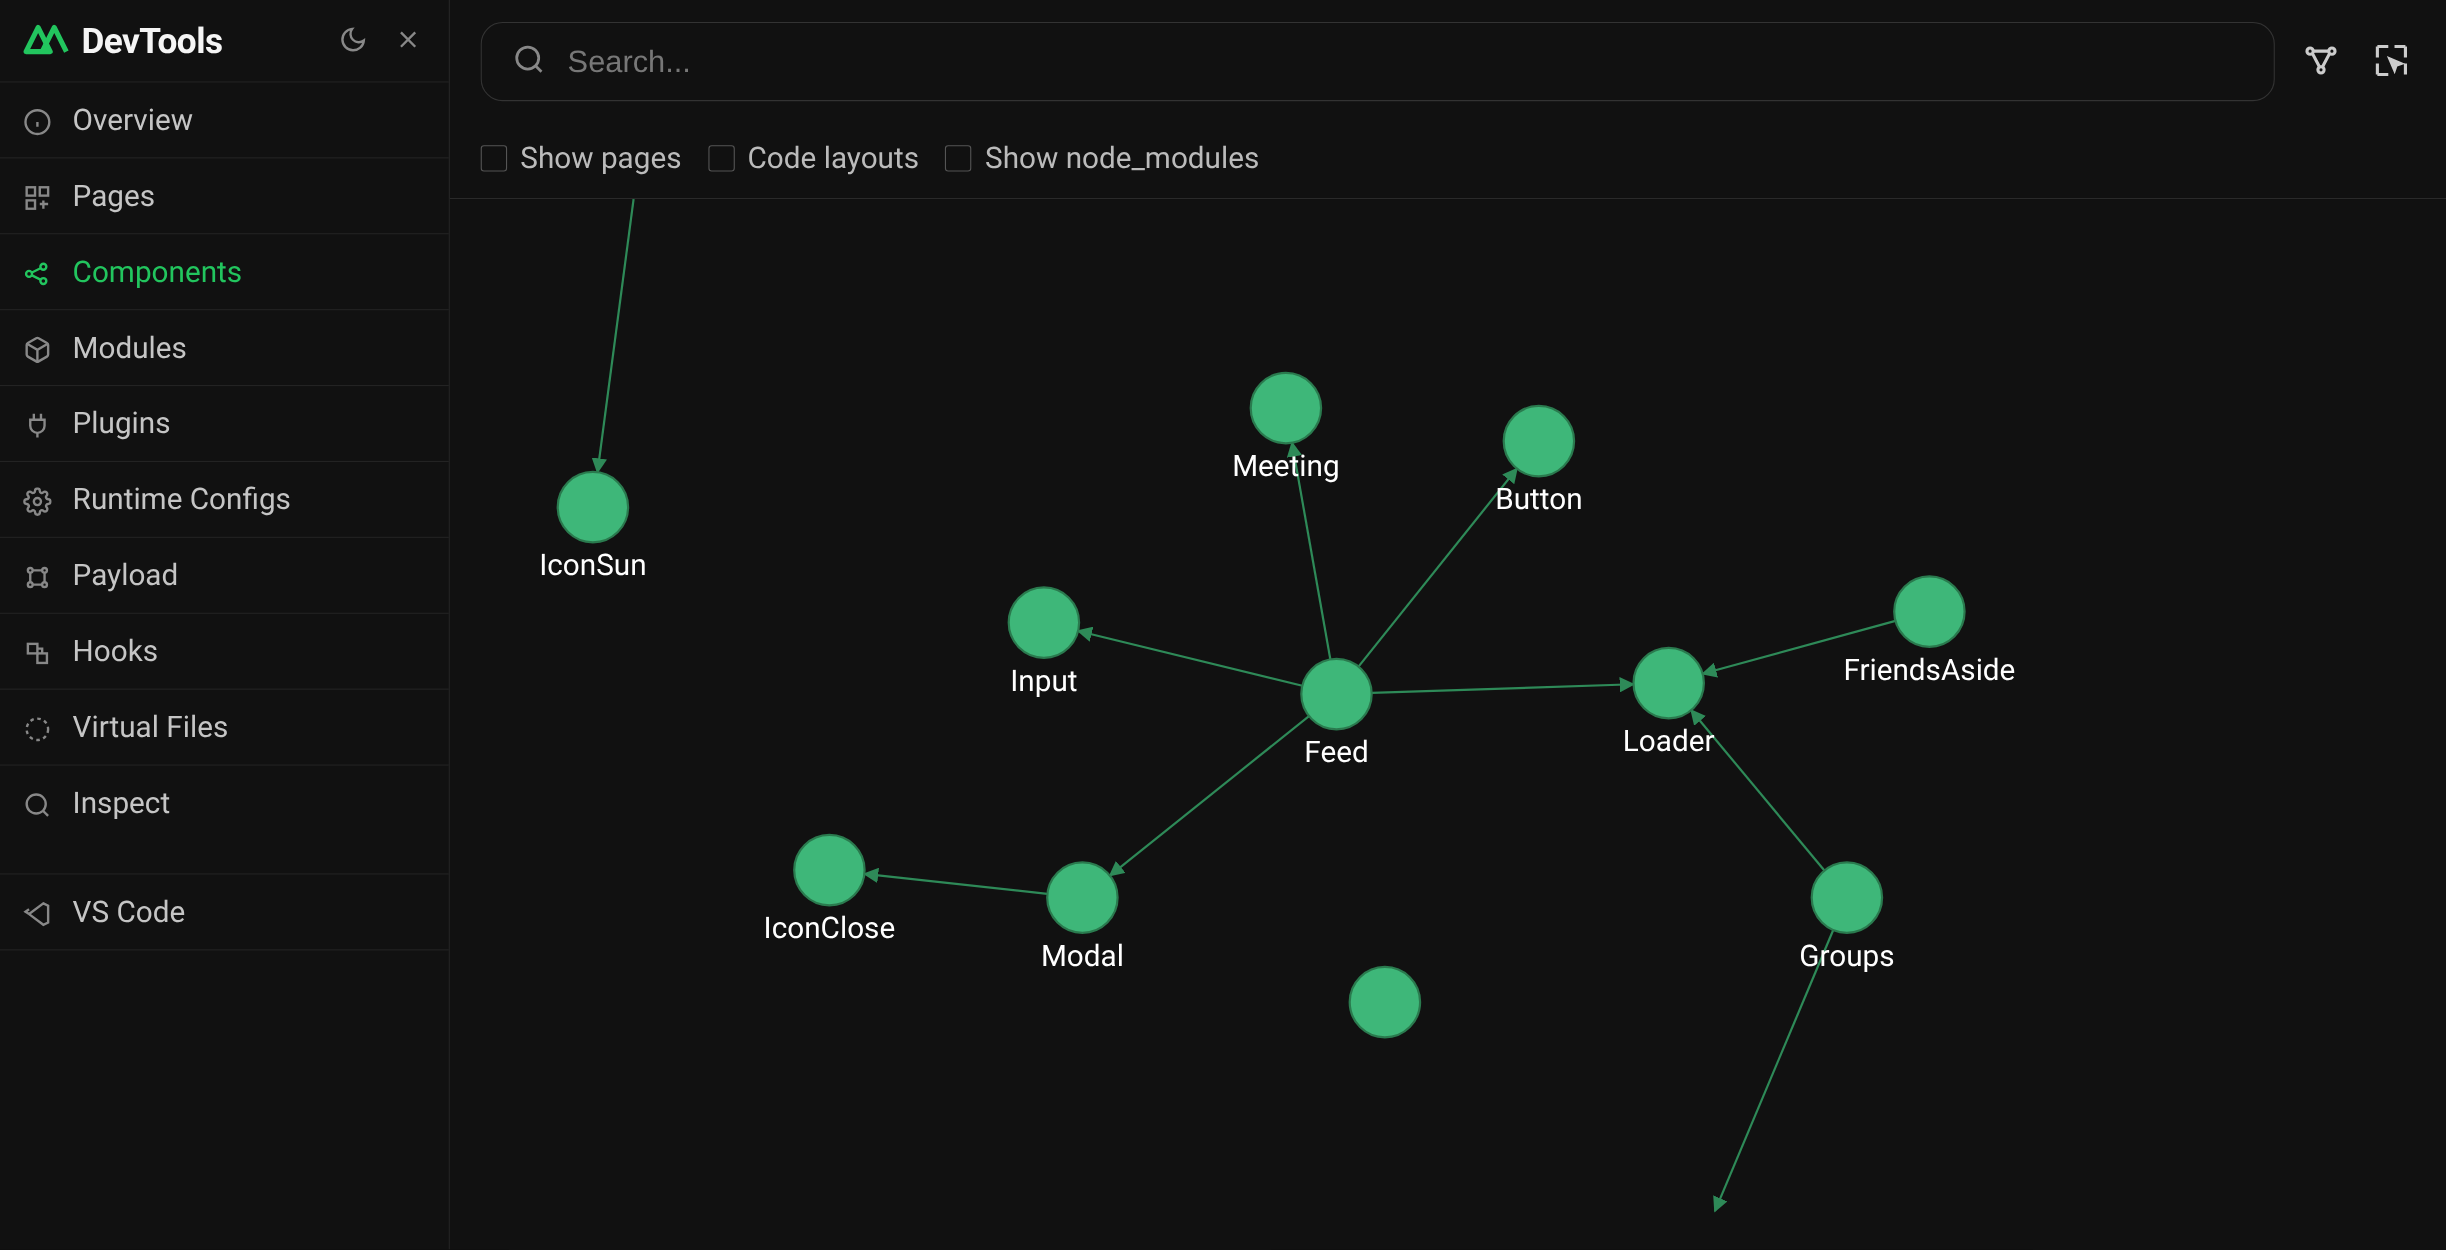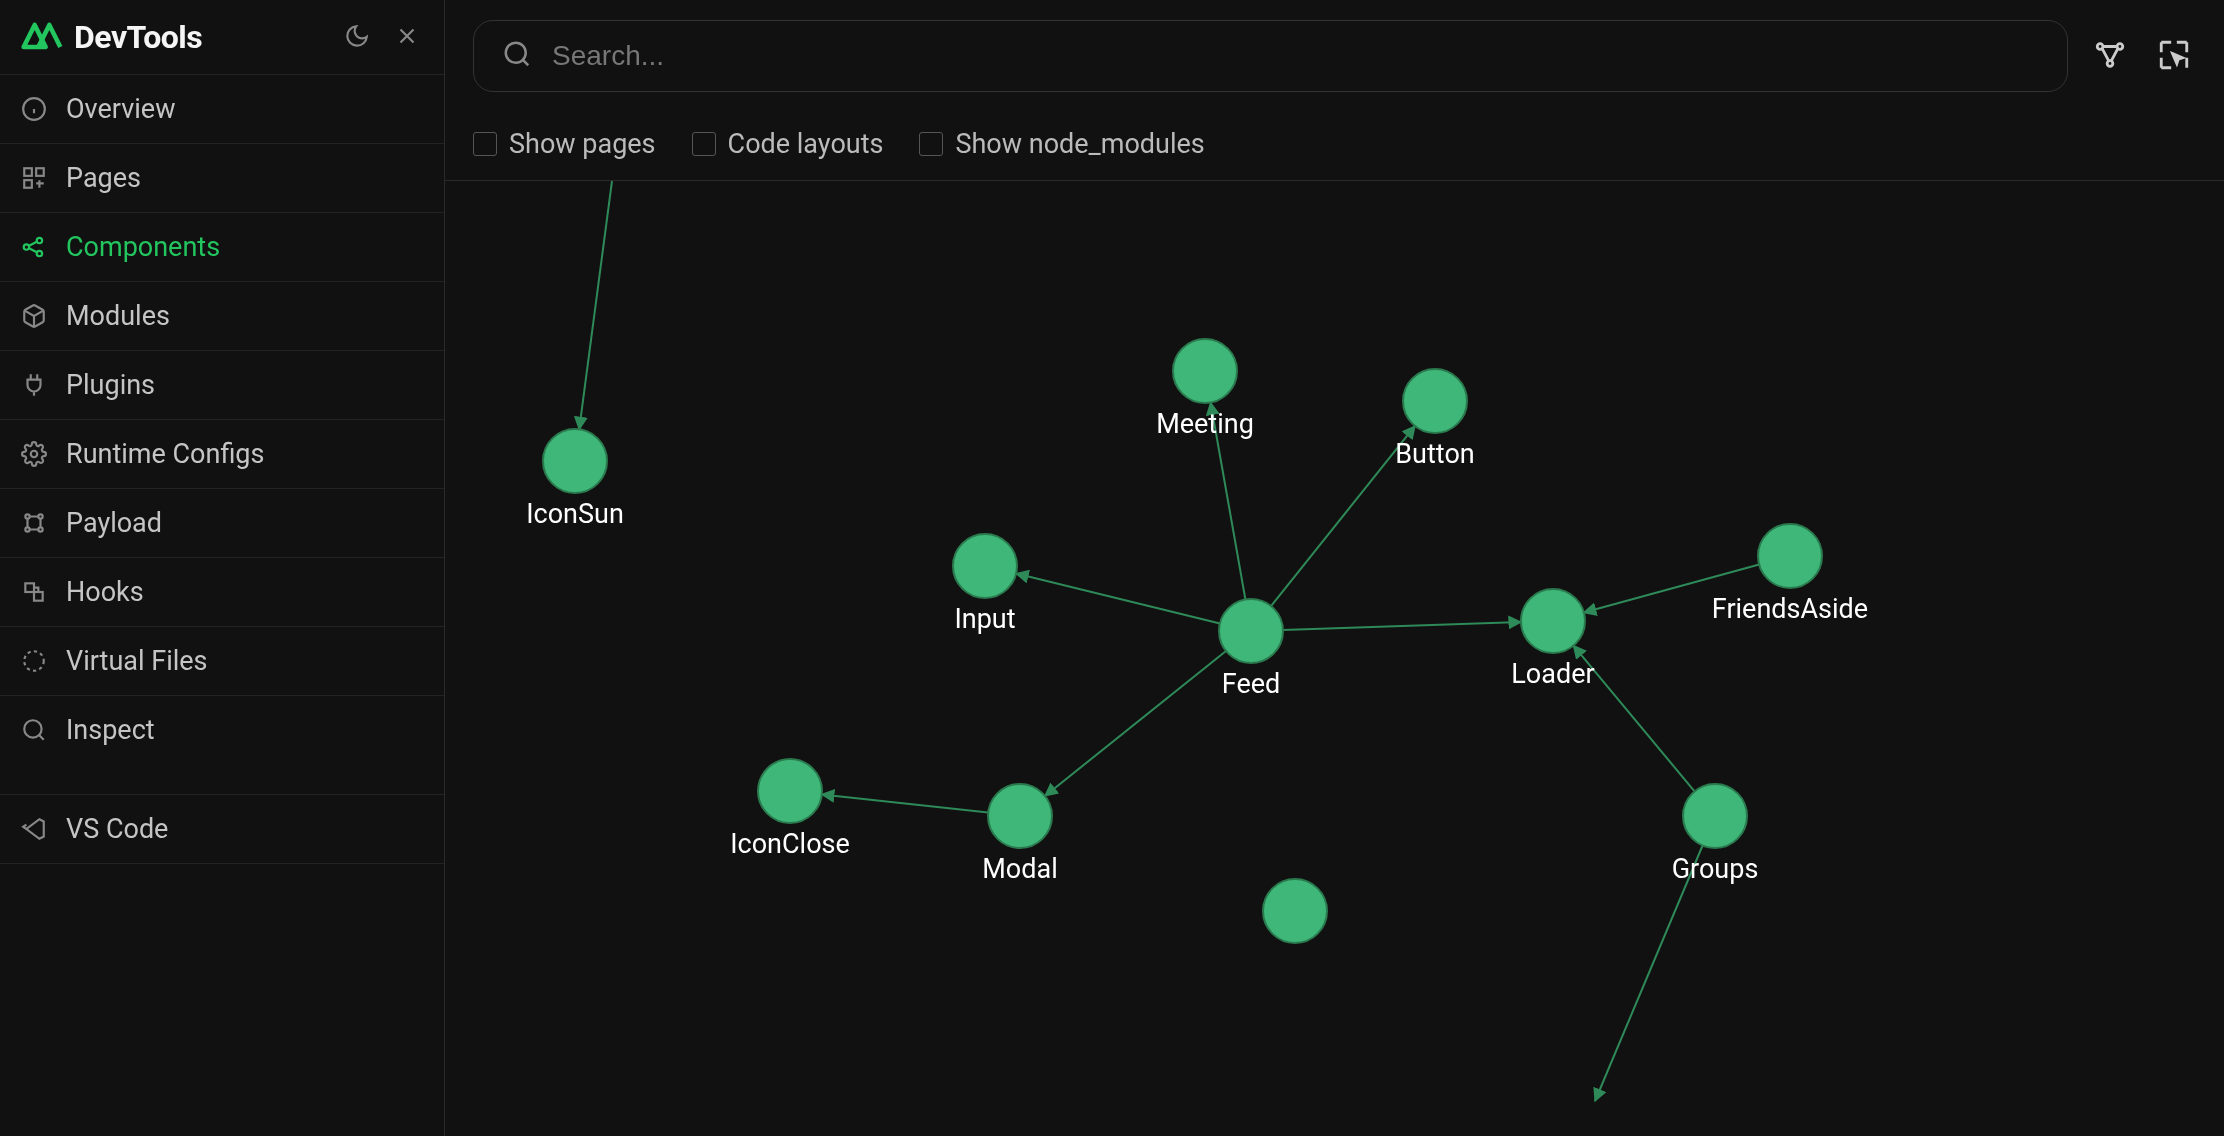--- a/index.html
+++ b/index.html
@@ -7,21 +7,21 @@
       font-family: -apple-system, BlinkMacSystemFont, "Segoe UI", Roboto, sans-serif;
       background: #0f0f0f;
       color: #e5e5e5;
       width: 2224px;
       height: 1136px;
       overflow: hidden;
       display: flex;
     }
     
     .sidebar {
-      width: 445px;
+      width: 409px;
       background: #111111;
       border-right: 1px solid #2a2a2a;
       display: flex;
       flex-direction: column;
     }
     .sidebar-header {
       display: flex;
       align-items: center;
       padding: 18px 20px;
       gap: 16px;
@@ -53,21 +53,21 @@
       border: none;
       background: transparent;
     }
     .header-icon-btn svg { width: 26px; height: 26px; }
     .nav {
       display: flex;
       flex-direction: column;
     }
     .nav-item {
       display: flex;
-      align-items: center;
+      align-items: flex-end;
       gap: 18px;
       padding: 18px 20px;
       border-top: 1px solid #232323;
       cursor: pointer;
       color: #c5c5c5;
       font-size: 27px;
     }
     .nav-item:last-child {
       border-bottom: 1px solid #232323;
       margin-top: 30px;
@@ -132,21 +132,21 @@
       cursor: pointer;
       border: none;
       background: transparent;
     }
     .tool-btn svg { width: 34px; height: 34px; }
 
     .filterbar {
       display: flex;
       align-items: center;
       padding: 16px 28px 20px;
-      gap: 36px;
+      gap: 24px;
       border-bottom: 1px solid #2a2a2a;
       font-size: 27px;
       color: #bbb;
     }
     .check-item {
       display: flex;
       align-items: center;
       gap: 12px;
       cursor: pointer;
     }

